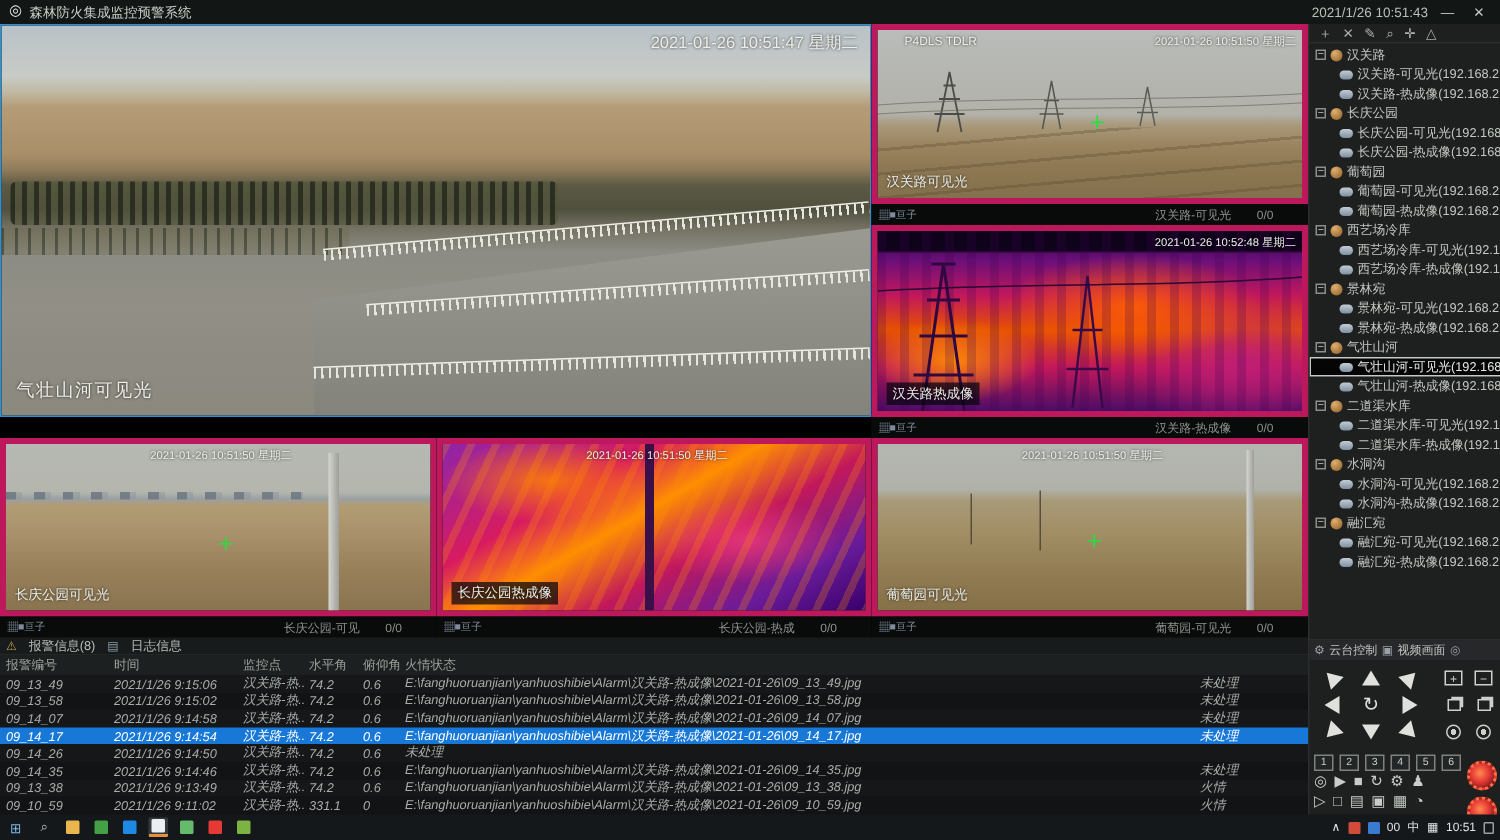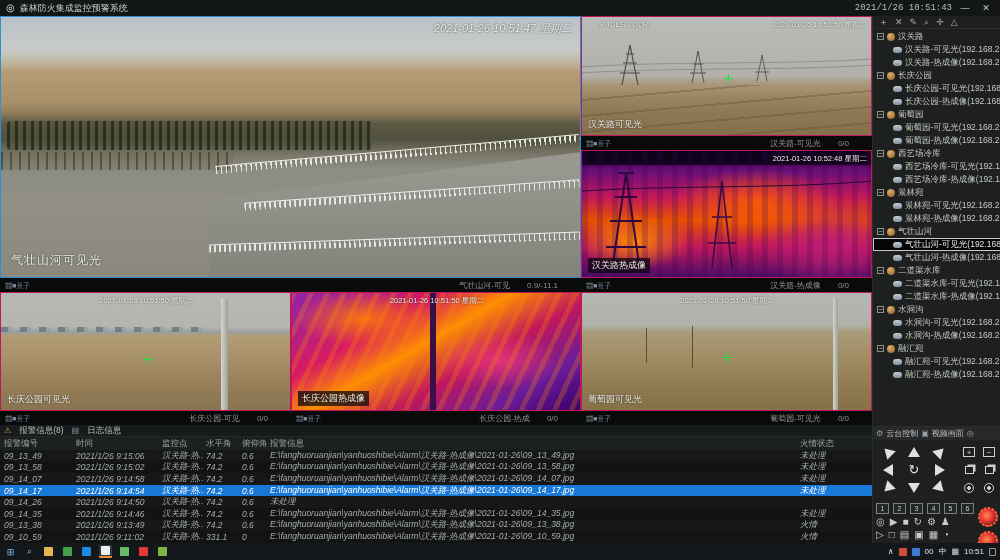--- a/index.html
+++ b/index.html
@@ -3,34 +3,34 @@
 <meta charset="utf-8">
 <style>
 *{margin:0;padding:0;box-sizing:border-box;}
 html,body{width:1000px;height:560px;overflow:hidden;background:#0e1110;font-family:"Liberation Sans",sans-serif;}
 #app{position:relative;width:1000px;height:560px;background:#15181a;}
 
 
 .titlebar{position:absolute;left:0;top:0;width:1000px;height:16px;background:#121715;display:flex;align-items:center;padding:0 6px;color:#c9cec9;font-size:9px;gap:5px;}
 .titlebar .logo{color:#e8e8e8;font-size:10px;line-height:10px;}
 .titlebar .spacer{flex:1;}
-.titlebar .dt{color:#b9beb9;font-family:Liberation Mono, monospace;}
+.titlebar .dt{color:#b9beb9;}
 .titlebar .wbtn{width:16px;text-align:center;color:#c9c9c9;font-size:9px;cursor:default;}
 
 
 .vcell{position:absolute;background:#000;}
 .screen{position:absolute;left:0;top:0;right:0;overflow:hidden;background:#222;}
 .screen.sel{border:1px solid #2f8fd0;}
-.screen.grn{border:1px solid #be185d;}
+.screen.grn{border:4px solid #be185d;}
 .vstatus{position:absolute;left:0;bottom:0;right:0;height:14px;background:#090b0a;display:flex;align-items:center;padding:0 5px;color:#8d928d;font-size:8px;gap:3px;white-space:nowrap;}
 .vstatus .ic{font-size:7px;line-height:8px;color:#7d8c9d;}
 .vstatus .sp{flex:1;}
 .vstatus .vval{margin-left:14px;margin-right:18px;}
 .osd{position:absolute;color:#eceee8;text-shadow:0 0 2px rgba(0,0,0,.75);white-space:nowrap;}
-.osd.big-date{top:4px;right:8px;font-size:11px;font-style:italic;}
+.osd.big-date{top:4px;right:8px;font-size:11px;}
 .osd.big-name{bottom:8px;left:10px;font-size:12px;letter-spacing:1px;}
 .osd.sm-date{top:3px;right:4px;font-size:7.5px;}
 .osd.sm-left{top:3px;left:18px;font-size:8px;}
 .osd.sm-name{bottom:4px;left:6px;font-size:9px;}
 .osd.chip{background:rgba(5,5,15,.72);padding:1px 4px;margin-top:32px;}
 .cross{position:absolute;width:9px;height:9px;background:linear-gradient(#17e83a,#17e83a) center/9px 1px no-repeat,linear-gradient(#17e83a,#17e83a) center/1px 9px no-repeat;}
 
 
 .scene{position:absolute;inset:0;}
 .sc-main{background:linear-gradient(180deg,#b9c2c8 0%,#c8cbc6 13%,#c0b9a4 17%,#b59c77 21%,#a98f68 33%,#8f7c5a 37%,#5c5a44 41%,#50503e 47%,#757263 52%,#8c8c84 58%,#918f86 72%,#8b897e 100%);}
@@ -132,26 +132,20 @@
       <div class="scene sc-main"></div>
       <div class="treeband"></div>
       <div class="treeband2"></div>
       <div class="plat"></div>
       <div class="rail rail1"></div>
       <div class="rail rail2"></div>
       <div class="rail rail3"></div>
       <div class="osd big-date">2021-01-26 10:51:47 星期二</div>
       <div class="osd big-name">气壮山河可见光</div>
     </div>
-    <div class="vstatus">
-      <span class="vstatus-icons"><span class="ic">▦</span><span class="ic">■</span><span class="ic">亘</span><span class="ic">子</span></span>
-      <span class="sp"></span>
-      <span>气壮山河-可见</span>
-      <span class="vval">0.9/-11.1</span>
-    </div>
   </div>
 
   <div class="vcell" style="left:581px;top:16px;width:291px;height:134px;">
     <div class="screen grn" style="height:120px;">
       <div class="scene sc-cam2"></div>
       <div class="furrows"></div>
       <svg width="291" height="120" style="position:absolute;inset:0;">
         <path d="M40,68 L48,28 L56,68 M38,56 H58 M41,46 H55 M44,37 H52" stroke="#4c4c46" stroke-width="1.2" fill="none"></path>
         <path d="M110,66 L116,34 L122,66 M108,56 H124 M111,47 H121" stroke="#55554e" stroke-width="1" fill="none"></path>
         <path d="M175,64 L180,38 L185,64 M173,55 H187" stroke="#5c5c55" stroke-width="1" fill="none"></path>
@@ -440,21 +434,20 @@
       <span>报警信息(8)</span>
       <span class="tic" style="color:#8a9aa8;">▤</span>
       <span>日志信息</span>
     </div>
     <div class="agrid ahead">
         <div>报警编号</div>
         <div>时间</div>
         <div>监控点</div>
         <div>水平角</div>
         <div>俯仰角</div>
-        <div>报警信息</div>
         <div>火情状态</div>
       </div>
     <div>
         <div class="agrid arow">
           <div>09_13_49</div>
           <div>2021/1/26 9:15:06</div>
           <div>汉关路-热..</div>
           <div>74.2</div>
           <div>0.6</div>
           <div>E:\fanghuoruanjian\yanhuoshibie\Alarm\汉关路-热成像\2021-01-26\09_13_49.jpg</div>

